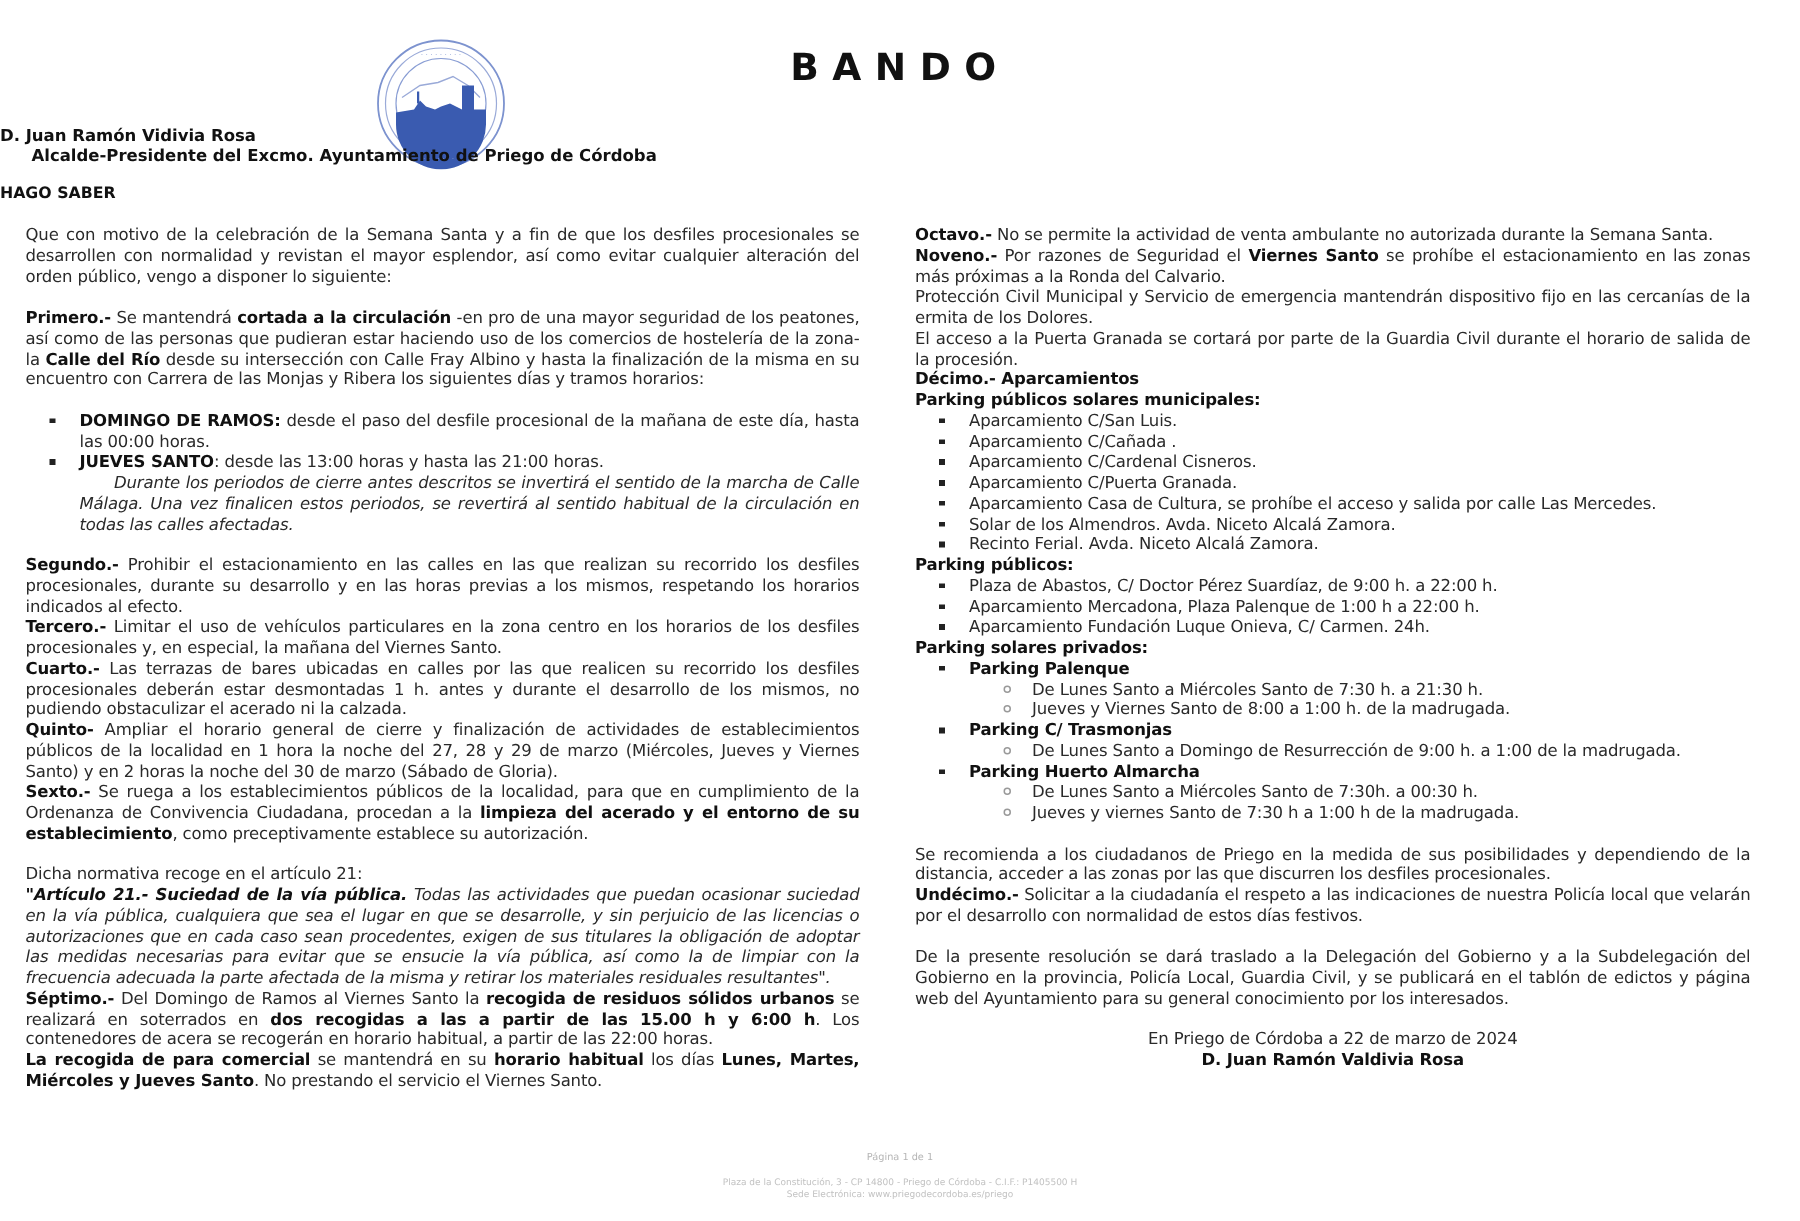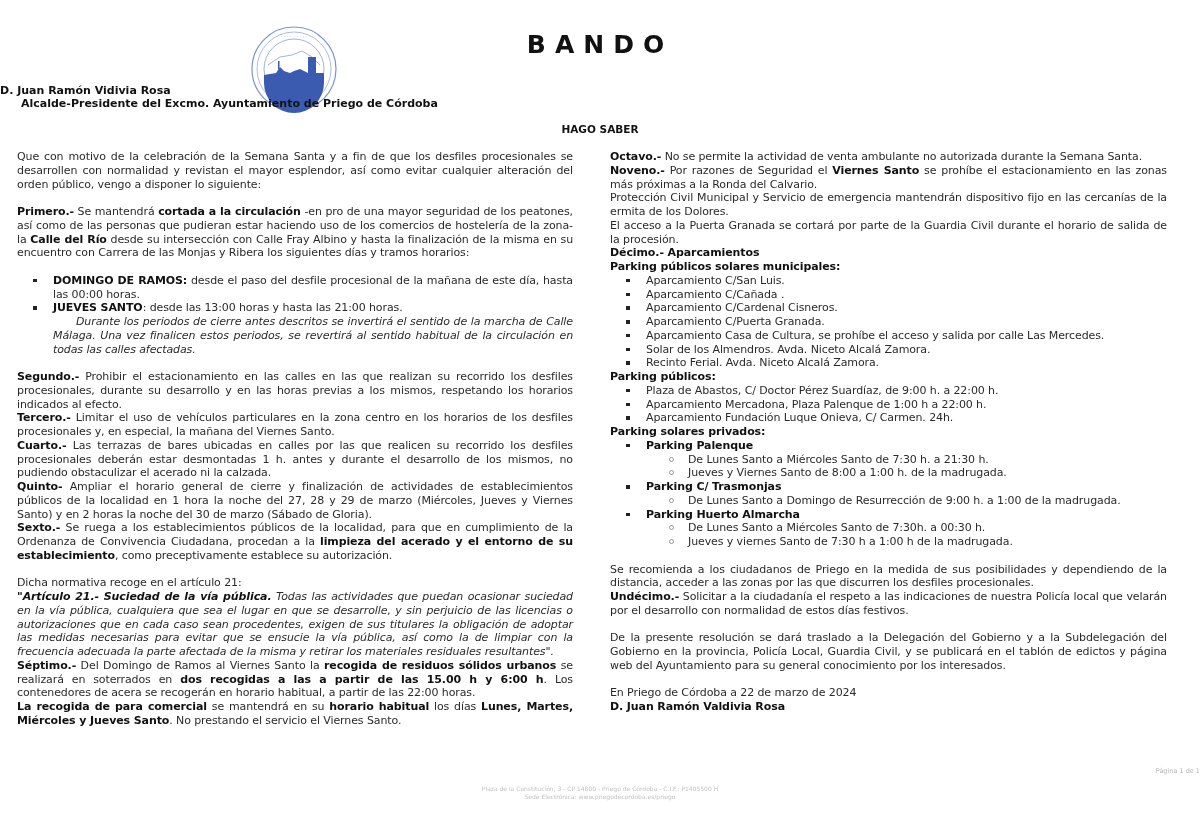--- a/index.html
+++ b/index.html
@@ -5,38 +5,38 @@
   html, body { margin:0; padding:0; background:#ffffff; }
   body { width:1200px; height:814px; position:relative; overflow:hidden;
          font-family:"DejaVu Sans", sans-serif; color:#2a2a2a; }
   .logo { position:absolute; left:250px; top:25px; width:88px; height:88px; }
   .title { position:absolute; left:0; width:1200px; top:30px; text-align:center;
            font-family:"DejaVu Sans", sans-serif; font-size:25px; font-weight:bold;
            letter-spacing:9px; color:#111; }
   .sub1, .sub2 { position:absolute; left:0; width:1200px; text-align:left;
                  font-size:11px; font-weight:bold; color:#111; }
   .sub1 { top:84px; } .sub2 { top:97px;margin-left:21px; }
-  .hago { position:absolute; left:0; width:1200px; top:123px; text-align:center;
+  .hago { position:absolute; left:0; width:1200px; top:123px; text-align:left;
           font-size:10.5px; font-weight:bold; color:#111; }
   .col { position:absolute; top:150px; font-size:11px; line-height:13.75px;
          text-align:justify; letter-spacing:-0.1px; }
   .col-left { left:17px; width:556px; }
   .col-right { left:610px; width:557px; }
   .col p { margin:0; }
   .col .gap { height:13.75px; }
   b { color:#111; }
   ul.sq { margin:0; padding-left:36px; list-style:none; }
   ul.sq > li { position:relative; padding-left:0; }
   ul.sq > li::before { content:""; position:absolute; left:-20px; top:5px; width:3.5px; height:3.5px; background:#222; }
   ul.circ { margin:0; padding-left:42px; list-style:none; }
   ul.circ > li { position:relative; }
   ul.circ > li::before { content:""; position:absolute; left:-19px; top:4px; width:3px; height:3px; border:0.8px solid #999; border-radius:50%; }
   .it { font-style:italic;margin-left:23px; }
-  .sig { }
-  .footer-page { position:absolute; left:0; width:1200px; top:767px; text-align:right; font-size:6.5px; color:#b5b5b5; }
+  .sig { text-align:center; }
+  .footer-page { position:absolute; left:0; width:1200px; top:767px; text-align:center; font-size:6.5px; color:#b5b5b5; }
   .footer-addr { position:absolute; left:0; width:1200px; top:785px; text-align:center; font-size:6px; color:#c2c2c2; line-height:8px; }
 </style>
 </head>
 <body>
 
 <div class="logo">
   <svg width="88" height="88" viewBox="0 0 88 88">
     <circle cx="44" cy="44" r="42" fill="none" stroke="#7d93cf" stroke-width="1.2"></circle>
     <circle cx="44" cy="44" r="37" fill="none" stroke="#9aaad8" stroke-width="0.8"></circle>
     <circle cx="44" cy="44" r="30" fill="#ffffff" stroke="#8a9ed4" stroke-width="0.8"></circle>

